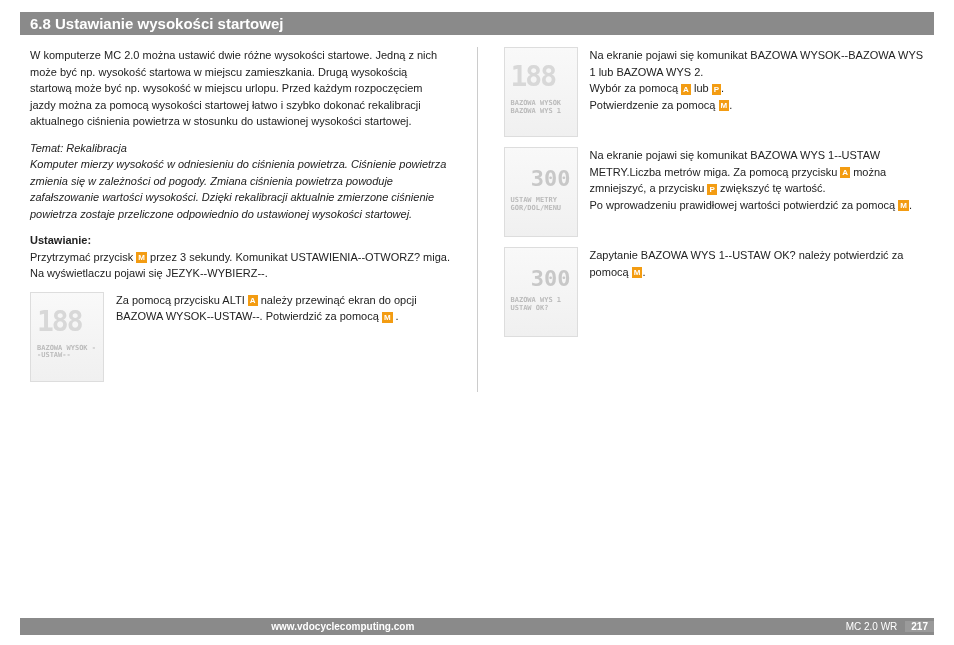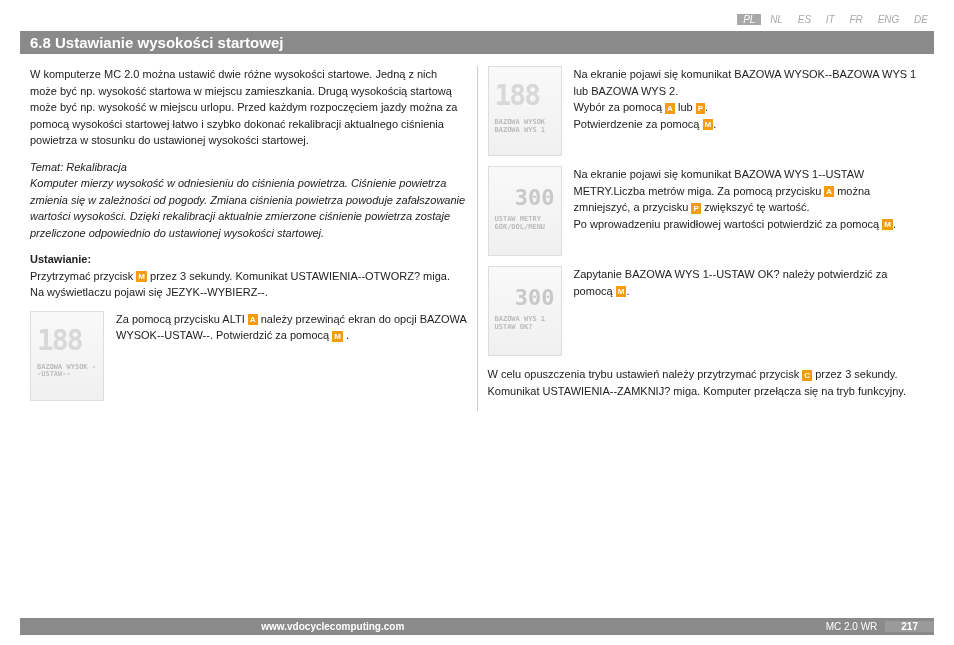--- a/index.html
+++ b/index.html
@@ -2,57 +2,48 @@
 <html><head>
 <meta charset="utf-8">
 <style>
   * { box-sizing: border-box; margin: 0; padding: 0; }
   body { font-family: Verdana, Geneva, sans-serif; background: #fff; }
   .page { width: 954px; height: 645px; position: relative; background: #fff; padding: 10px 20px 0 20px; }
   .langbar { text-align: right; font-size: 10px; font-style: italic; color: #aaa; padding: 4px 0; }
   .langbar span { display: inline-block; padding: 0 6px; }
   .langbar .active { background: #a8a8a8; color: #fff; font-style: italic; }
   .headerbar { background: #8a8a8a; color: #fff; padding: 3px 10px; font-weight: bold; font-size: 15px; margin-top: 2px; }
-  .columns { display: flex; gap: 8px; padding: 12px 10px 0 10px; }
+  .columns { display: flex; gap: 24px; padding: 12px 10px 0 10px; }
   .col { flex: 1; font-size: 11px; line-height: 1.5; color: #222; }
   .col p { margin-bottom: 10px; }
   .italic { font-style: italic; }
   .bold { font-weight: bold; }
   .row { display: flex; align-items: flex-start; gap: 12px; margin-bottom: 10px; }
   .thumb { width: 74px; height: 90px; flex-shrink: 0; border: 1px solid #ddd; background: linear-gradient(#f9f9f9,#f0f0f0); position: relative; overflow: hidden; }
   .thumb .lcd { position: absolute; top: 8px; left: 6px; right: 6px; color: #d8d8d8; font-family: monospace; font-weight: bold; }
   .thumb .big { font-size: 28px; letter-spacing: -2px; }
   .thumb .num { font-size: 22px; text-align: right; color: #c8c8c8; margin-top: 6px; }
   .thumb .sub { font-size: 7px; color: #bbb; text-align: left; margin-top: 2px; letter-spacing: 0; line-height: 1.1; }
   .btn { display: inline-block; font-size: 8px; font-weight: bold; color: #fff; padding: 0px 2px; vertical-align: middle; line-height: 11px; }
   .btn-m { background: #f39c12; }
   .btn-a { background: #f39c12; }
   .btn-p { background: #f39c12; }
   .btn-c { background: #f39c12; }
   .footer { position: absolute; left: 20px; right: 20px; bottom: 10px; background: #8a8a8a; color: #fff; font-size: 10px; display: flex; justify-content: flex-end; align-items: center; padding: 3px 0; }
   .footer .url { flex: 1; text-align: center; padding-right: 180px; font-weight: bold; }
   .footer .model { font-weight: normal; padding-right: 8px; }
-  .footer .pagenum { background: #9a9a9a; padding: 0 16px; font-weight: bold; }
+  .footer .pagenum { background: #9a9a9a; padding: 0 6px; font-weight: bold; }
   .rowtext { flex: 1; }
   .divider { width: 1px; background: #ccc; margin: 0 2px; }
 </style>
 </head>
 <body>
 
 <div class="page">
 
-  <div class="langbar">
-    <span class="active">PL</span>
-    <span>NL</span>
-    <span>ES</span>
-    <span>IT</span>
-    <span>FR</span>
-    <span>ENG</span>
-    <span>DE</span>
-  </div>
 
   <div class="headerbar">6.8 Ustawianie wysokości startowej</div>
 
   <div class="columns">
 
     <div class="col">
       <p>W komputerze MC 2.0 można ustawić dwie różne wysokości startowe. Jedną z nich może być np. wysokość startowa w miejscu zamieszkania. Drugą wysokością startową może być np. wysokość w miejscu urlopu. Przed każdym rozpoczęciem jazdy można za pomocą wysokości startowej łatwo i szybko dokonać rekalibracji aktualnego ciśnienia powietrza w stosunku do ustawionej wysokości startowej.</p>
       <p class="italic">
         <span>Temat: Rekalibracja</span><br>
         <span>Komputer mierzy wysokość w odniesieniu do ciśnienia powietrza. Ciśnienie powietrza zmienia się w zależności od pogody. Zmiana ciśnienia powietrza powoduje zafałszowanie wartości wysokości. Dzięki rekalibracji aktualnie zmierzone ciśnienie powietrza zostaje przeliczone odpowiednio do ustawionej wysokości startowej.</span>
@@ -110,23 +101,20 @@
           <div class="lcd">
               <div class="num">300</div>
               <div class="sub">BAZOWA WYS 1
 USTAW OK?</div>
             </div>
         </div>
         <div class="rowtext">
           <span>Zapytanie BAZOWA WYS 1--USTAW OK? należy potwierdzić za pomocą </span><span class="btn btn-m">M</span><span>.</span>
         </div>
       </div>
-      <p>
-        <span>W celu opuszczenia trybu ustawień należy przytrzymać przycisk </span><span class="btn btn-c">C</span><span> przez 3 sekundy. Komunikat USTAWIENIA--ZAMKNIJ? miga. Komputer przełącza się na tryb funkcyjny.</span>
-      </p>
     </div>
   </div>
 
   <div class="footer">
     <div class="url">www.vdocyclecomputing.com</div>
     <div class="model">MC 2.0 WR</div>
     <div class="pagenum">217</div>
   </div>
 </div>
 

